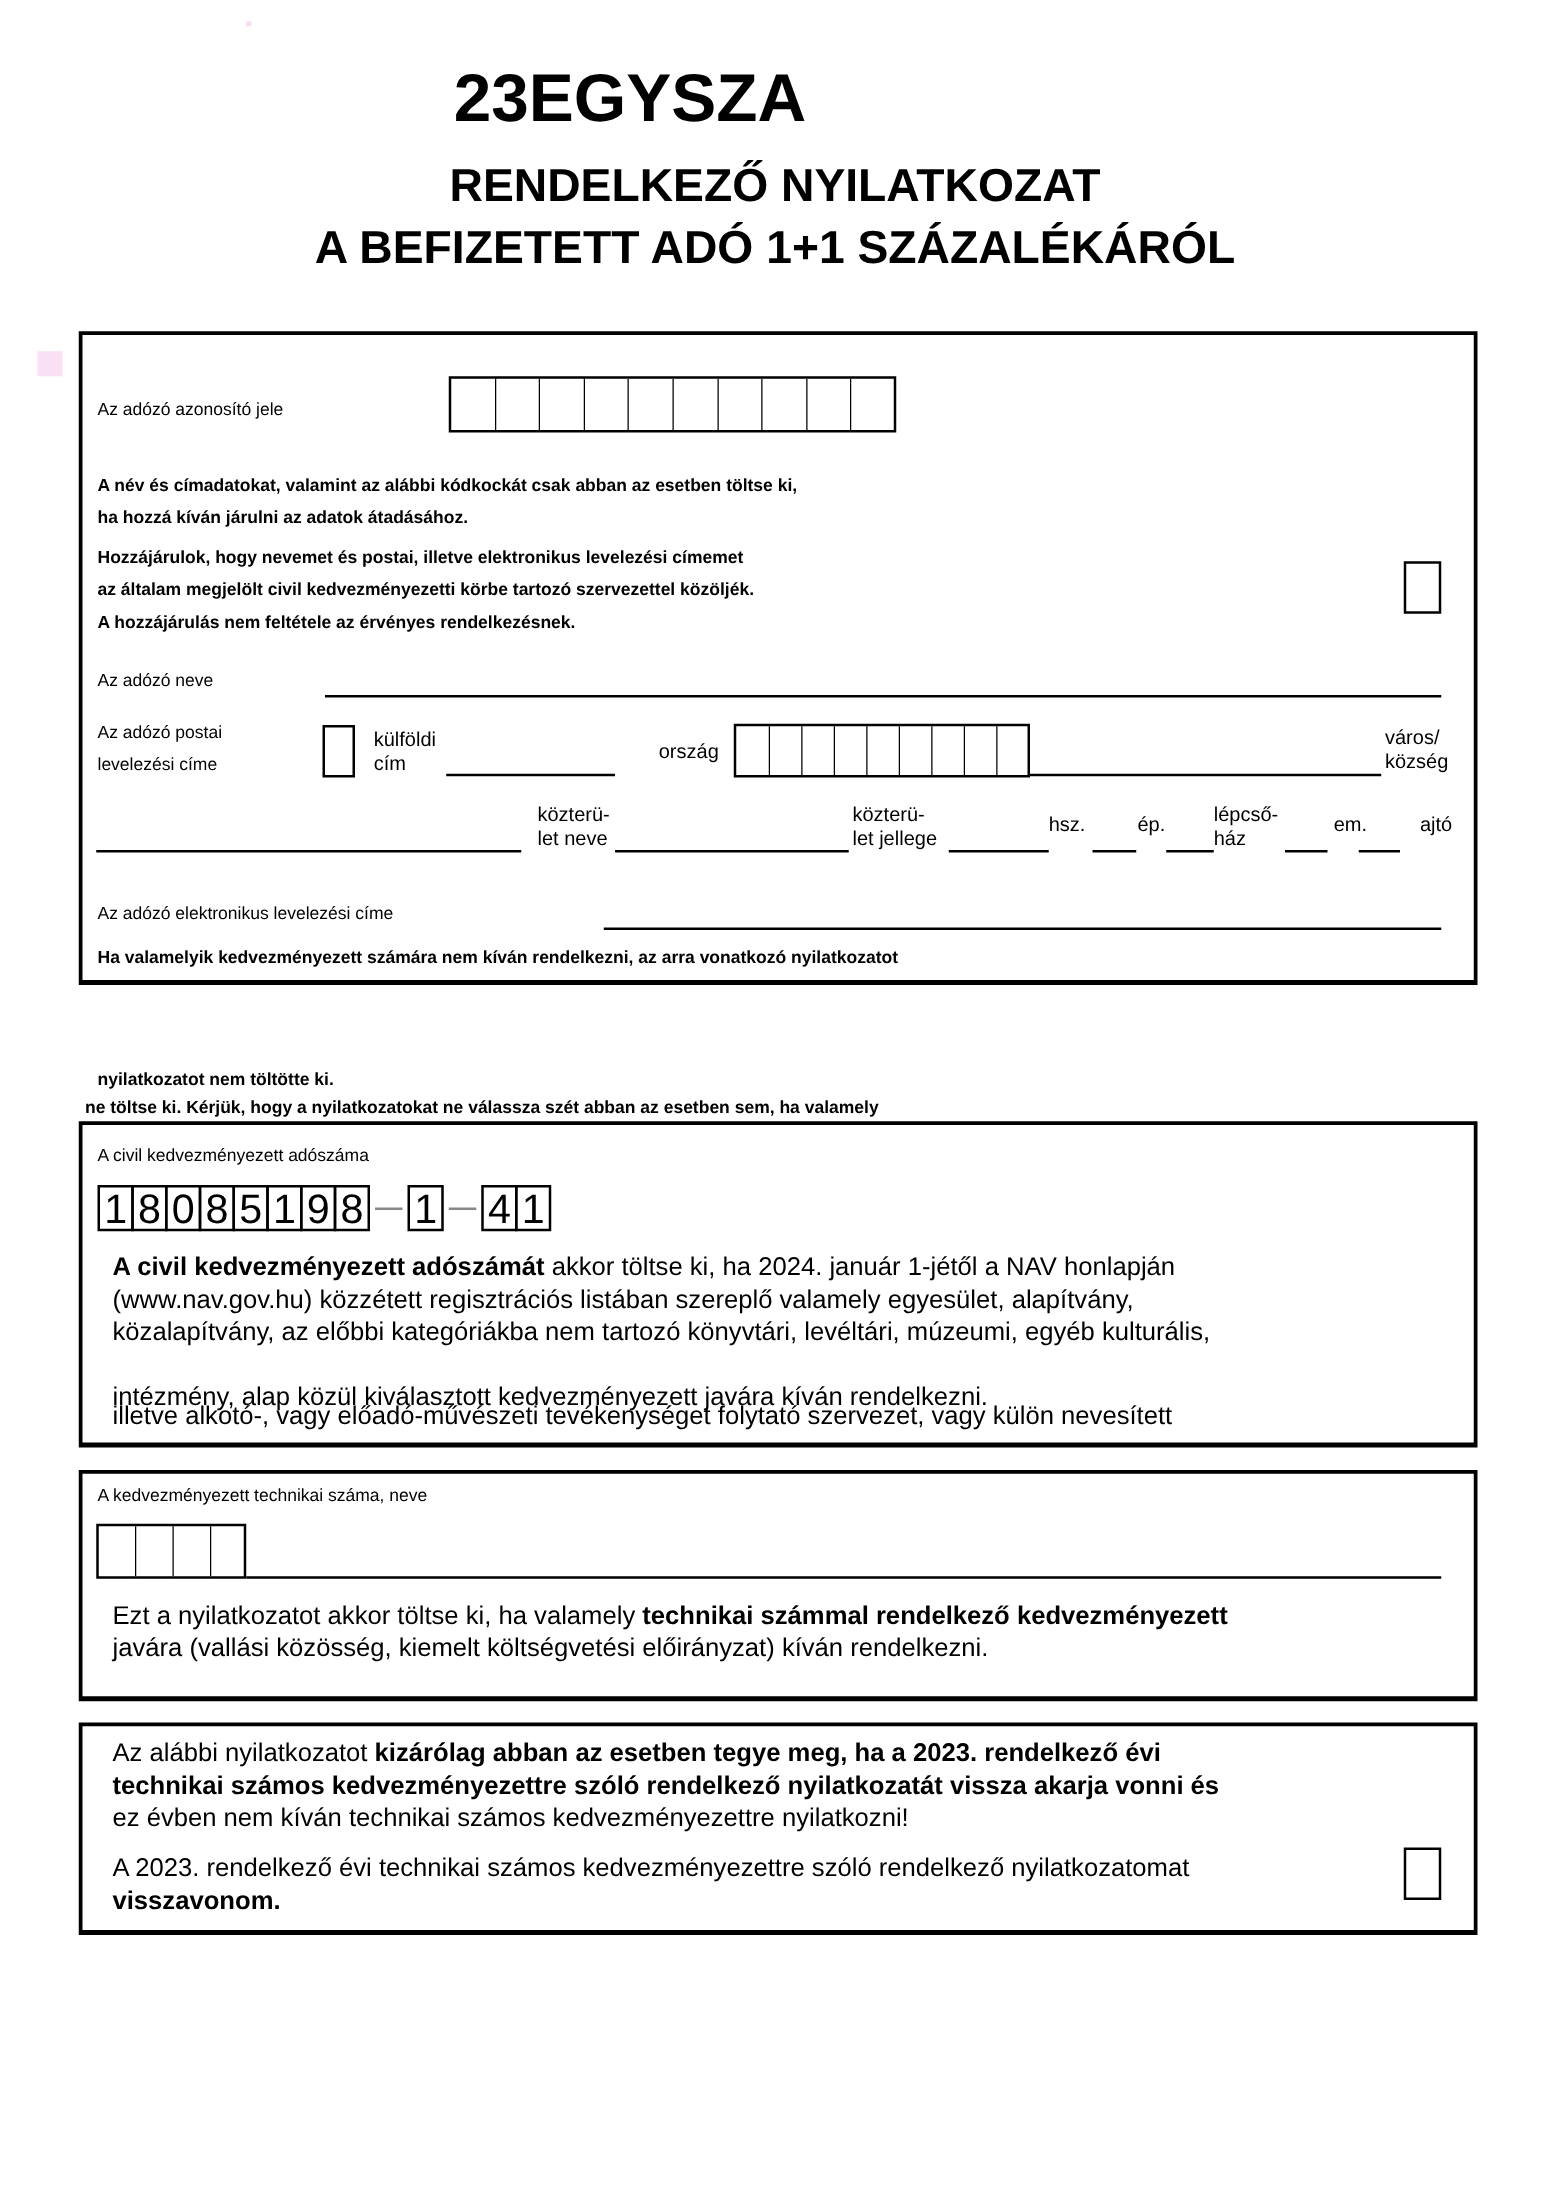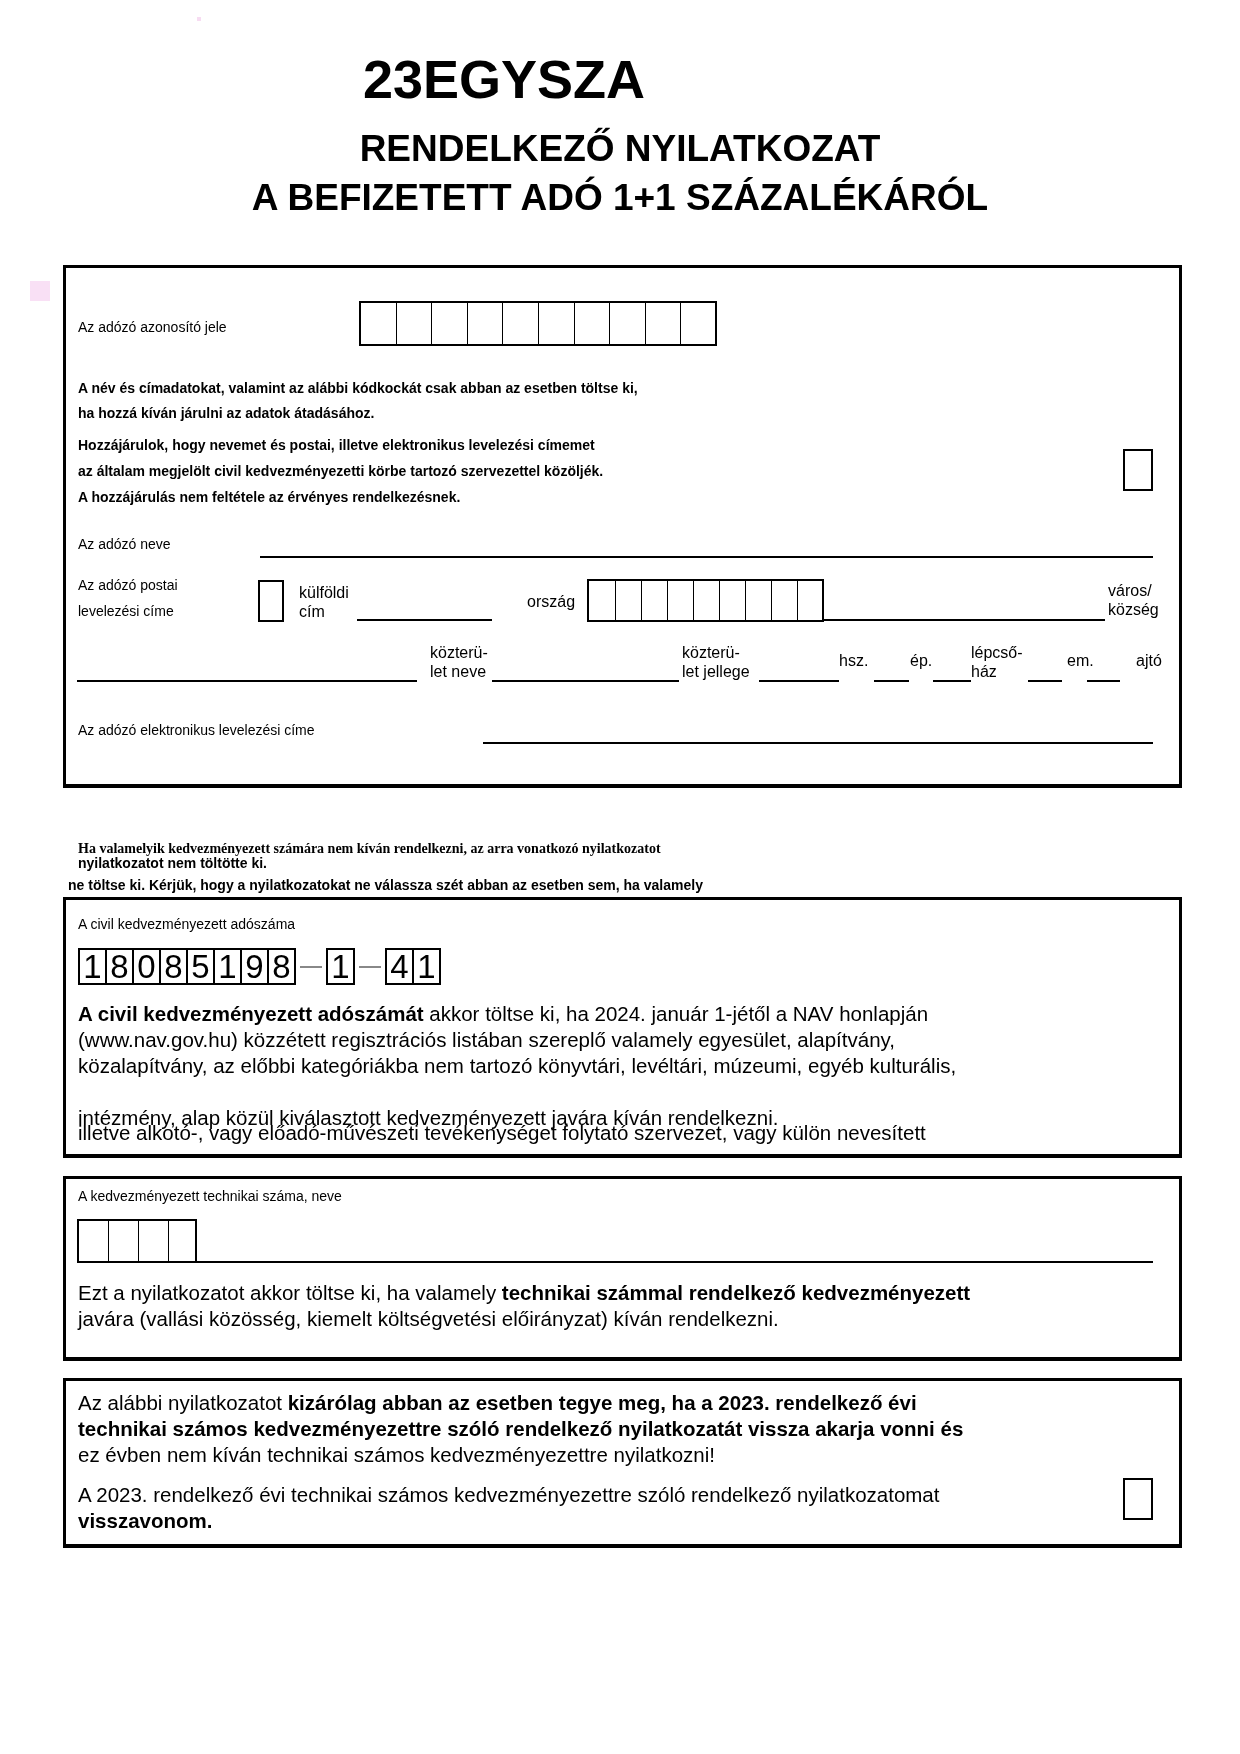--- a/index.html
+++ b/index.html
@@ -11,21 +11,21 @@
     .title-code { position: absolute; left: 0; width: 1008px; top: 48px; text-align: center; font-weight: bold; font-size: 54px; letter-spacing: 0px; }
     .title-line { position: absolute; left: 0; width: 1240px; text-align: center; font-weight: bold; font-size: 37px; }
     .t1 { top: 128px; }
     .t2 { top: 177px; }
 
     .box { position: absolute; border: 3px solid #000; border-right-width: 3px; border-bottom-width: 4px; }
 
     .lbl { position: absolute; font-size: 14px; white-space: nowrap; }
     .bold { font-weight: bold; }
     .small { position: absolute; font-size: 16px; line-height: 19px; white-space: nowrap; }
-    .para { position: absolute; font-size: 20.5px; line-height: 26px; }
+    .para { position: absolute; font-size: 20.5px; line-height: 26px; margin-left: 12px; }
 
     .cells { position: absolute; display: flex; border: 2px solid #000; }
     .cells .c { border-right: 1.5px solid #000; height: 100%; }
     .cells .c:last-child { border-right: none; }
 
     .line { position: absolute; height: 2px; background: #000; }
     .check { position: absolute; border: 2px solid #000; background: #fff; }
 
     .digits { position: absolute; display: flex; align-items: center; }
     .digit { width: 29px; height: 37px; border: 2px solid #000; margin-right: -2px; font-size: 33px; line-height: 33px; text-align: center; }
@@ -105,21 +105,21 @@
 <div class="small" style="left:971px; top:662px;">ház</div>
 <div class="line" style="left:1028px; top:680px; width:34px;"></div>
 <div class="small" style="left:1067px; top:651px;">em.</div>
 <div class="line" style="left:1087px; top:680px; width:33px;"></div>
 <div class="small" style="left:1136px; top:651px;text-align:center;">ajtó</div>
 <div class="line" style="left:1087px; top:680px; width:0px;"></div>
 
 <div class="lbl" style="left:78px; top:722px;">Az adózó elektronikus levelezési címe</div>
 <div class="line" style="left:483px; top:742px; width:670px;"></div>
 
-<div class="lbl bold" style="left:78px; top:841px;font-family:Liberation Serif, serif;">Ha valamelyik kedvezményezett számára nem kíván rendelkezni, az arra vonatkozó nyilatkozatot</div>
+<div class="lbl bold" style="left:78px; top:757px;">Ha valamelyik kedvezményezett számára nem kíván rendelkezni, az arra vonatkozó nyilatkozatot</div>
 <div class="lbl bold" style="left:68px; top:829px;margin-top:48px;">ne töltse ki. Kérjük, hogy a nyilatkozatokat ne válassza szét abban az esetben sem, ha valamely</div>
 <div class="lbl bold" style="left:78px; top:855px;">nyilatkozatot nem töltötte ki.</div>
 
 <div class="box" style="left:63px; top:897px; width:1119px; height:261px;"></div>
 <div class="lbl" style="left:78px; top:916px;">A civil kedvezményezett adószáma</div>
 
 <div class="digits" style="left:78px; top:948px;">
   <div class="digit">1</div>
   <div class="digit">8</div>
   <div class="digit">0</div>

